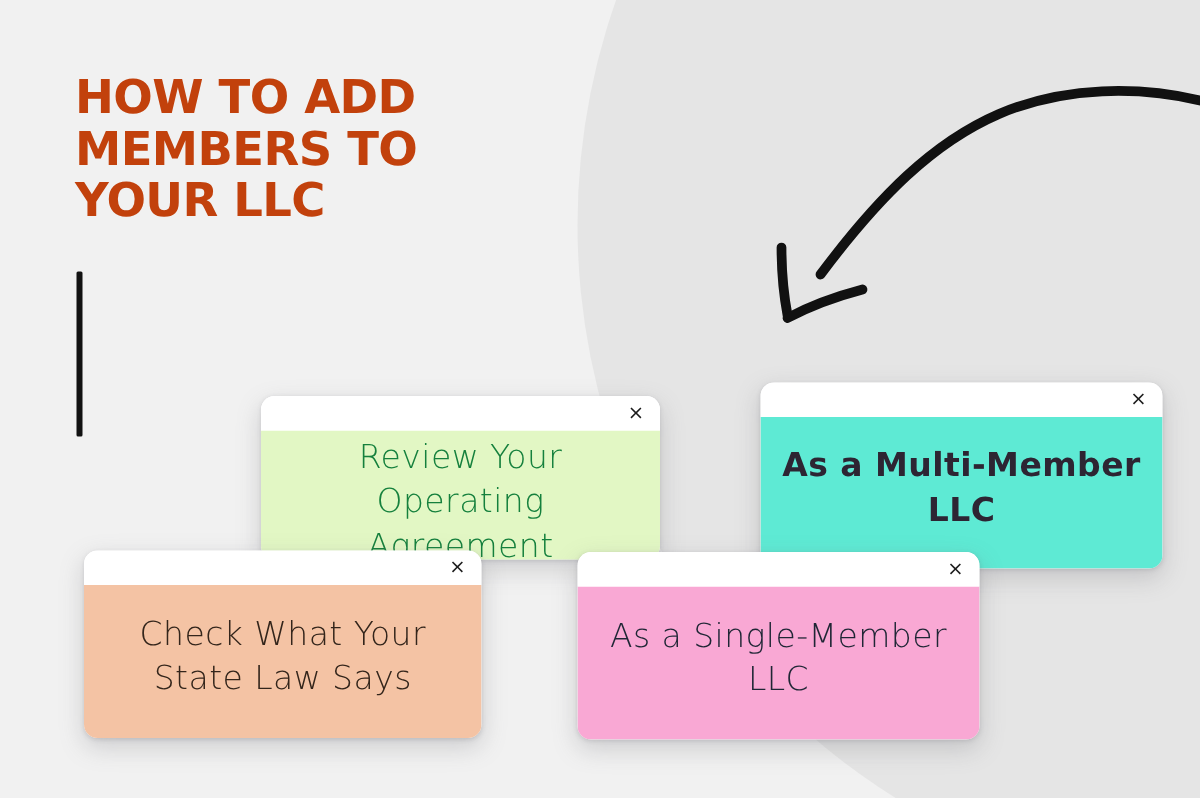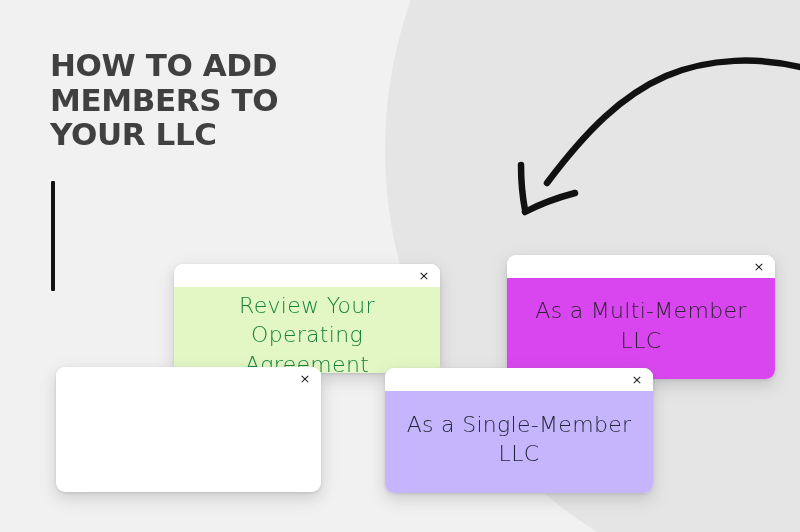--- a/index.html
+++ b/index.html
@@ -36,21 +36,21 @@
   .headline {
     position: absolute;
     left: 50px;
     top: 48px;
     width: 340px;
     font-family: "DejaVu Sans", sans-serif;
     font-weight: 900;
     font-size: 31px;
     line-height: 1.12;
     letter-spacing: -0.4px;
-    color: #404040;
+    color: #c2410c;
     text-transform: uppercase;
     white-space: pre-line;
     -webkit-font-smoothing: antialiased;
   }
 
   
   .accent-bar {
     position: absolute;
     left: 51px;
     top: 181px;
@@ -116,27 +116,27 @@
     letter-spacing: 0.3px;
     white-space: pre-line;
     box-sizing: border-box;
   }
 
   
   #card-green  { left: 174px; top: 264px; width: 266px; height: 109px; z-index: 3; }
   #card-green  .card-body { background: #e2f7c4; color: #15803d; }
 
   #card-purple { left: 507px; top: 255px; width: 268px; height: 124px; z-index: 2; }
-  #card-purple .card-body { background: #d946ef; color: #2d2533; }
+  #card-purple .card-body { background: #5eead4; color: #2d2533; font-weight: bold; }
 
   #card-orange { left: 56px;  top: 367px; width: 265px; height: 125px; z-index: 5; }
   #card-orange .card-body { background: #f4c3a4; color: #33251b; }
 
   #card-blue   { left: 385px; top: 368px; width: 268px; height: 125px; z-index: 4; }
-  #card-blue   .card-body { background: #c4b5fd; color: #1f2635; }
+  #card-blue   .card-body { background: #f9a8d4; color: #1f2635; }
 </style>
 </head>
 <body>
 
 <div id="canvas">
 
   <div class="bg-circle"></div>
 
   <div class="headline">HOW TO ADD
 MEMBERS TO
@@ -165,20 +165,22 @@
       <span class="card-close">×</span>
     </div>
     <div class="card-body">As a Multi-Member
 LLC</div>
   </div>
 
   <div class="card" id="card-orange">
     <div class="card-titlebar">
       <span class="card-close">×</span>
     </div>
+    <div class="card-body">Check What Your
+State Law Says</div>
   </div>
 
   <div class="card" id="card-blue">
     <div class="card-titlebar">
       <span class="card-close">×</span>
     </div>
     <div class="card-body">As a Single-Member
 LLC</div>
   </div>
 

